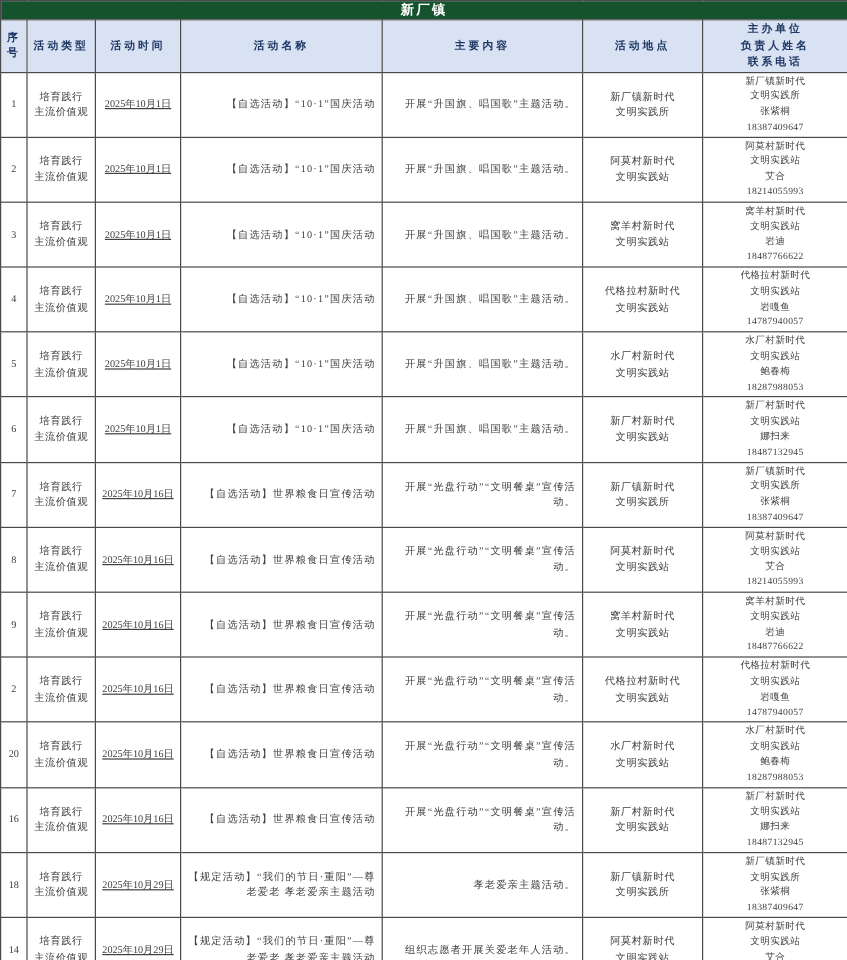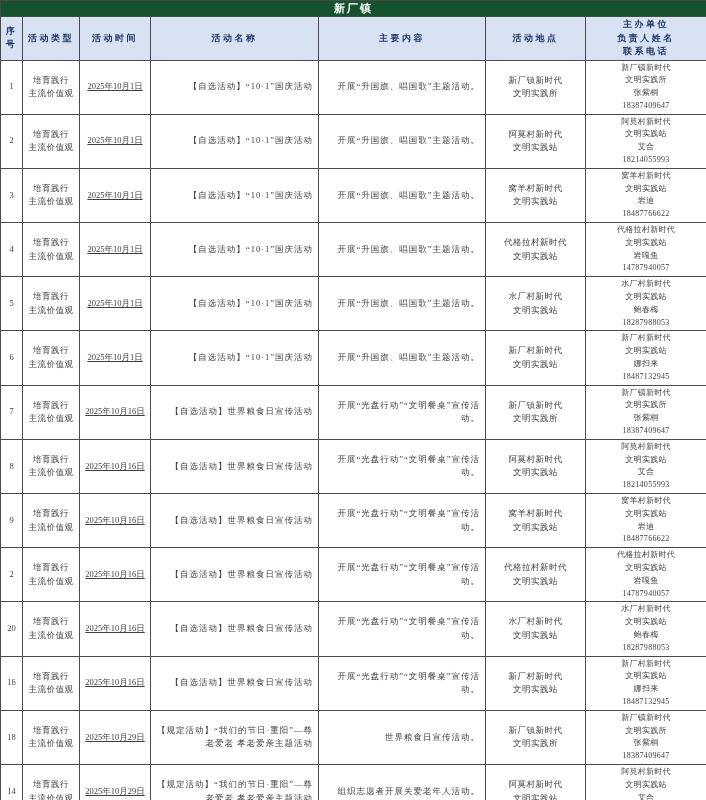--- a/index.html
+++ b/index.html
@@ -262,21 +262,21 @@
 文明实践站
 娜扫来
 18487132945</td>
       </tr>
       <tr>
         <td class="c-num">18</td>
         <td class="c-type">培育践行
 主流价值观</td>
         <td class="c-date">2025年10月29日</td>
         <td class="c-name">【规定活动】“我们的节日·重阳”—尊老爱老 孝老爱亲主题活动</td>
-        <td class="c-content">世界粮食日宣传活动。</td>
+        <td class="c-content">孝老爱亲主题活动。</td>
         <td class="c-location">新厂镇新时代
 文明实践所</td>
         <td class="c-organizer">新厂镇新时代
 文明实践所
 张紫桐
 18387409647</td>
       </tr>
       <tr>
         <td class="c-num">14</td>
         <td class="c-type">培育践行

